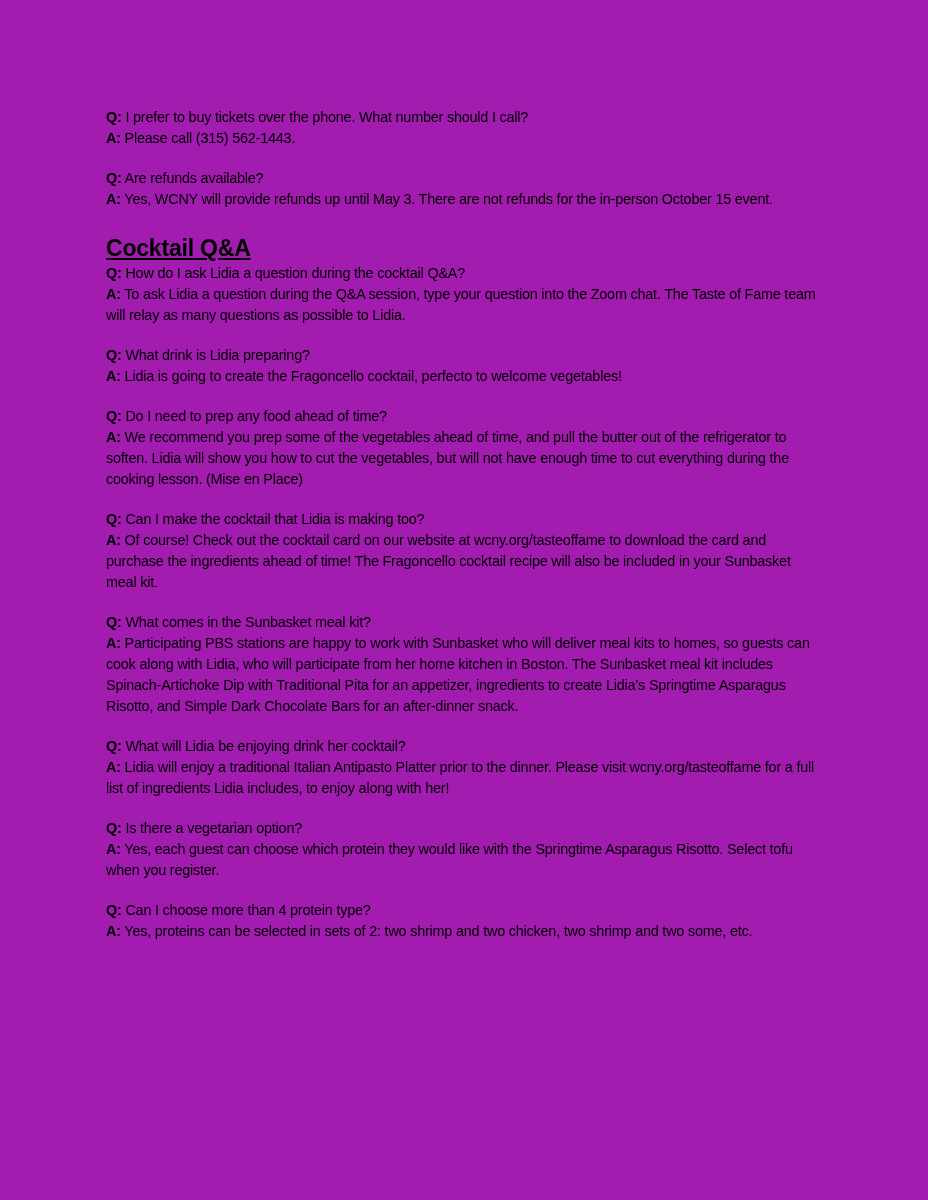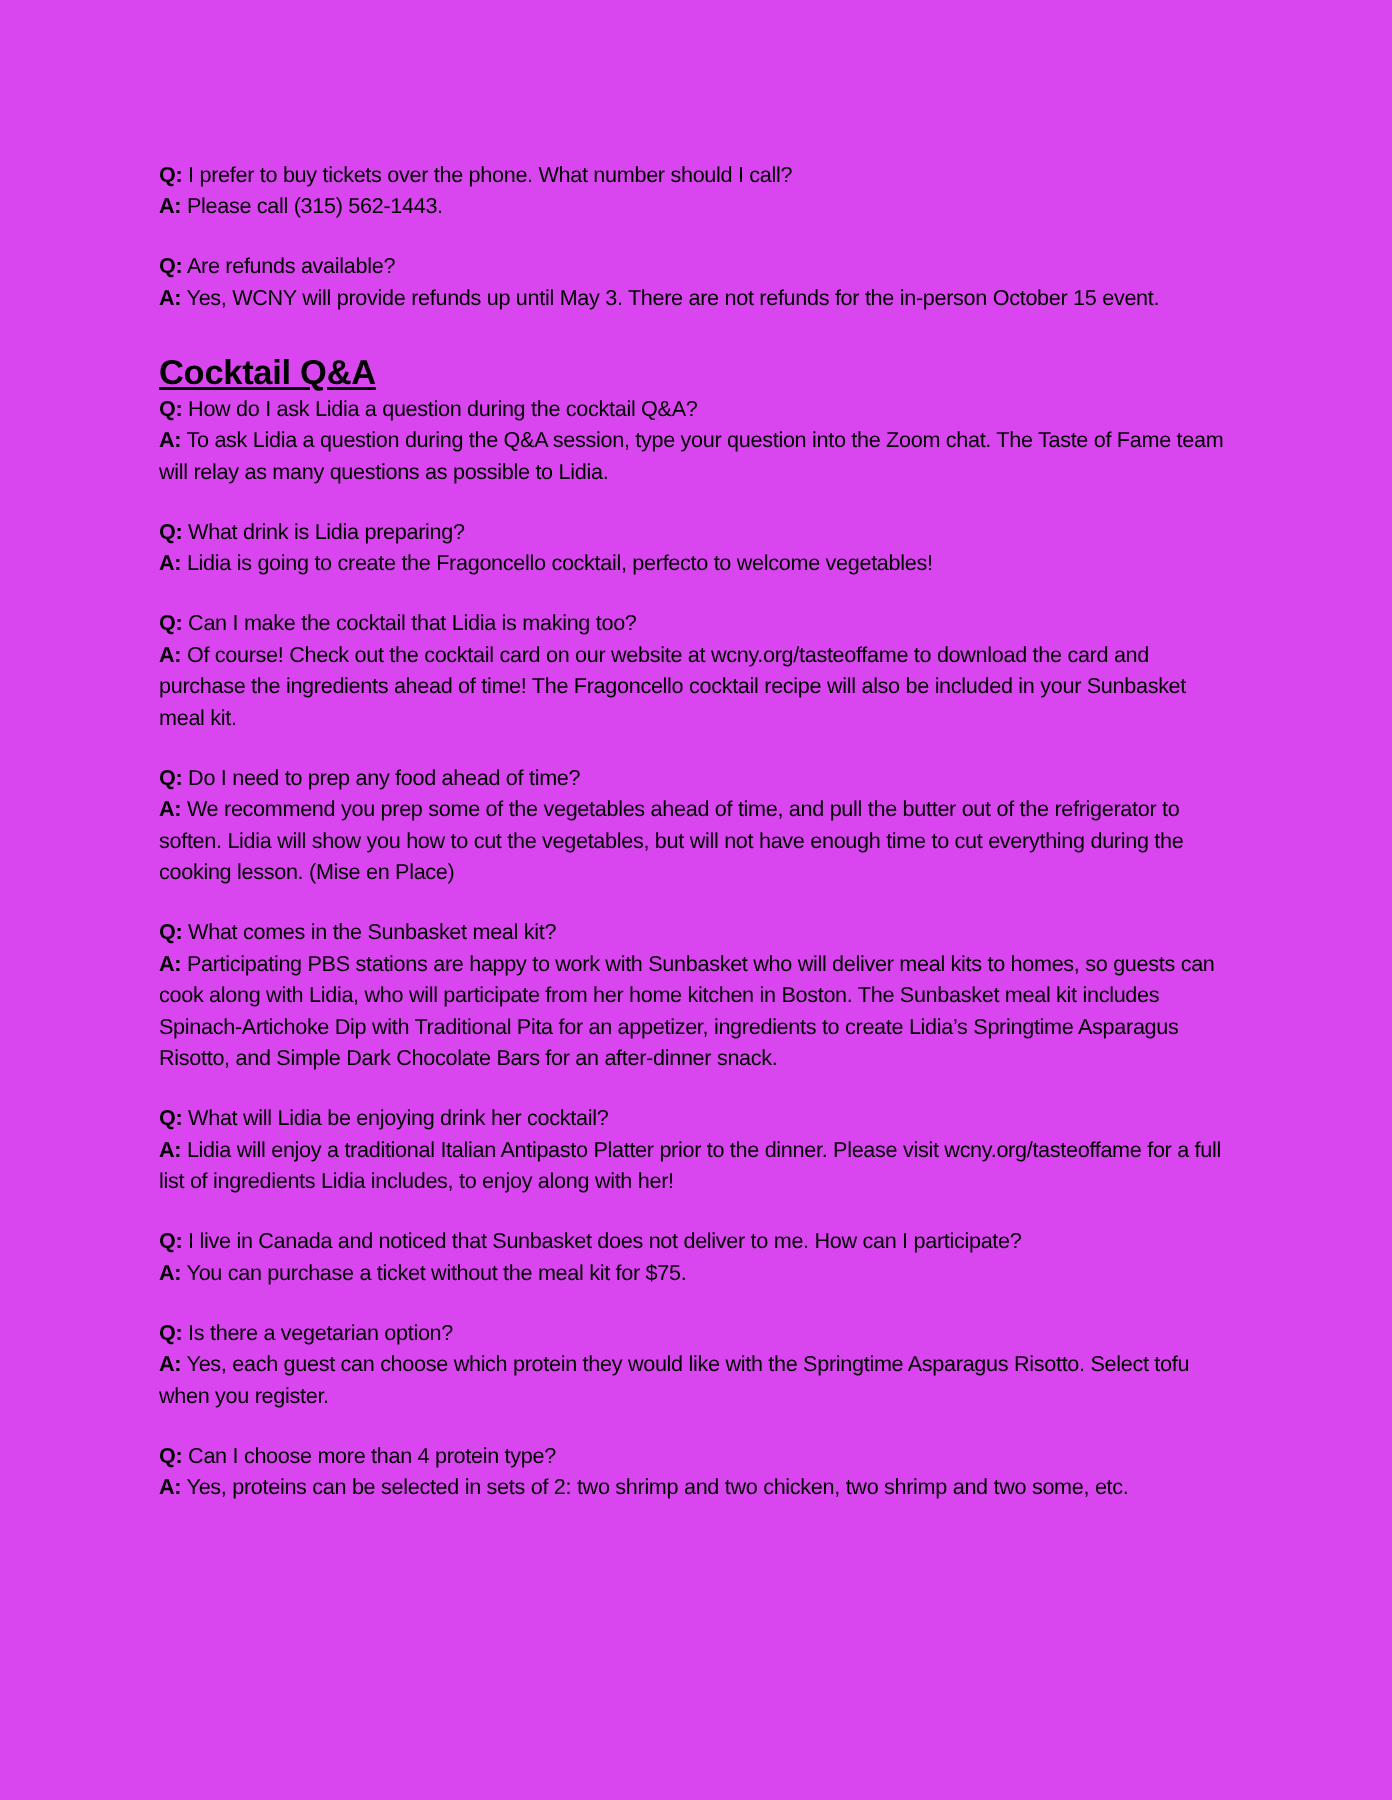--- a/index.html
+++ b/index.html
@@ -10,21 +10,21 @@
     position: relative;
     font-family: "Liberation Sans", sans-serif;
     color: #000000;
     overflow: hidden;
   }
   .page {
     position: absolute;
     top: 0; left: 0;
     width: 928px;
     height: 1200px;
-    background: #d946ef;
+    background: #a21caf;
     padding: 107px 104px 0 106px;
   }
   .qa {
     font-size: 14.4px;
     line-height: 21px;
     letter-spacing: -0.2px;
     width: 718px;
     margin-bottom: 19px;
     color: #000000;
   }
@@ -71,47 +71,41 @@
       <span class="b">Q:</span>
       <span>What drink is Lidia preparing?</span><br>
       <span class="b">A:</span>
       <span>Lidia is going to create the Fragoncello cocktail, perfecto to welcome vegetables!</span>
     </p>
   </section>
 
   <section>
     <p class="qa">
       <span class="b">Q:</span>
+      <span>Do I need to prep any food ahead of time?</span><br>
+      <span class="b">A:</span>
+      <span>We recommend you prep some of the vegetables ahead of time, and pull the butter out of the refrigerator to soften. Lidia will show you how to cut the vegetables, but will not have enough time to cut everything during the cooking lesson. (Mise en Place)</span>
+    </p>
+    <p class="qa">
+      <span class="b">Q:</span>
       <span>Can I make the cocktail that Lidia is making too?</span><br>
       <span class="b">A:</span>
       <span>Of course! Check out the cocktail card on our website at wcny.org/tasteoffame to download the card and purchase the ingredients ahead of time! The Fragoncello cocktail recipe will also be included in your Sunbasket meal kit.</span>
-    </p>
-    <p class="qa">
-      <span class="b">Q:</span>
-      <span>Do I need to prep any food ahead of time?</span><br>
-      <span class="b">A:</span>
-      <span>We recommend you prep some of the vegetables ahead of time, and pull the butter out of the refrigerator to soften. Lidia will show you how to cut the vegetables, but will not have enough time to cut everything during the cooking lesson. (Mise en Place)</span>
     </p>
     <p class="qa">
       <span class="b">Q:</span>
       <span>What comes in the Sunbasket meal kit?</span><br>
       <span class="b">A:</span>
       <span>Participating PBS stations are happy to work with Sunbasket who will deliver meal kits to homes, so guests can cook along with Lidia, who will participate from her home kitchen in Boston. The Sunbasket meal kit includes Spinach-Artichoke Dip with Traditional Pita for an appetizer, ingredients to create Lidia’s Springtime Asparagus Risotto, and Simple Dark Chocolate Bars for an after-dinner snack.</span>
     </p>
     <p class="qa">
       <span class="b">Q:</span>
       <span>What will Lidia be enjoying drink her cocktail?</span><br>
       <span class="b">A:</span>
       <span>Lidia will enjoy a traditional Italian Antipasto Platter prior to the dinner. Please visit wcny.org/tasteoffame for a full list of ingredients Lidia includes, to enjoy along with her!</span>
-    </p>
-    <p class="qa">
-      <span class="b">Q:</span>
-      <span>I live in Canada and noticed that Sunbasket does not deliver to me. How can I participate?</span><br>
-      <span class="b">A:</span>
-      <span>You can purchase a ticket without the meal kit for $75.</span>
     </p>
     <p class="qa">
       <span class="b">Q:</span>
       <span>Is there a vegetarian option?</span><br>
       <span class="b">A:</span>
       <span>Yes, each guest can choose which protein they would like with the Springtime Asparagus Risotto. Select tofu when you register.</span>
     </p>
     <p class="qa">
       <span class="b">Q:</span>
       <span>Can I choose more than 4 protein type?</span><br>

